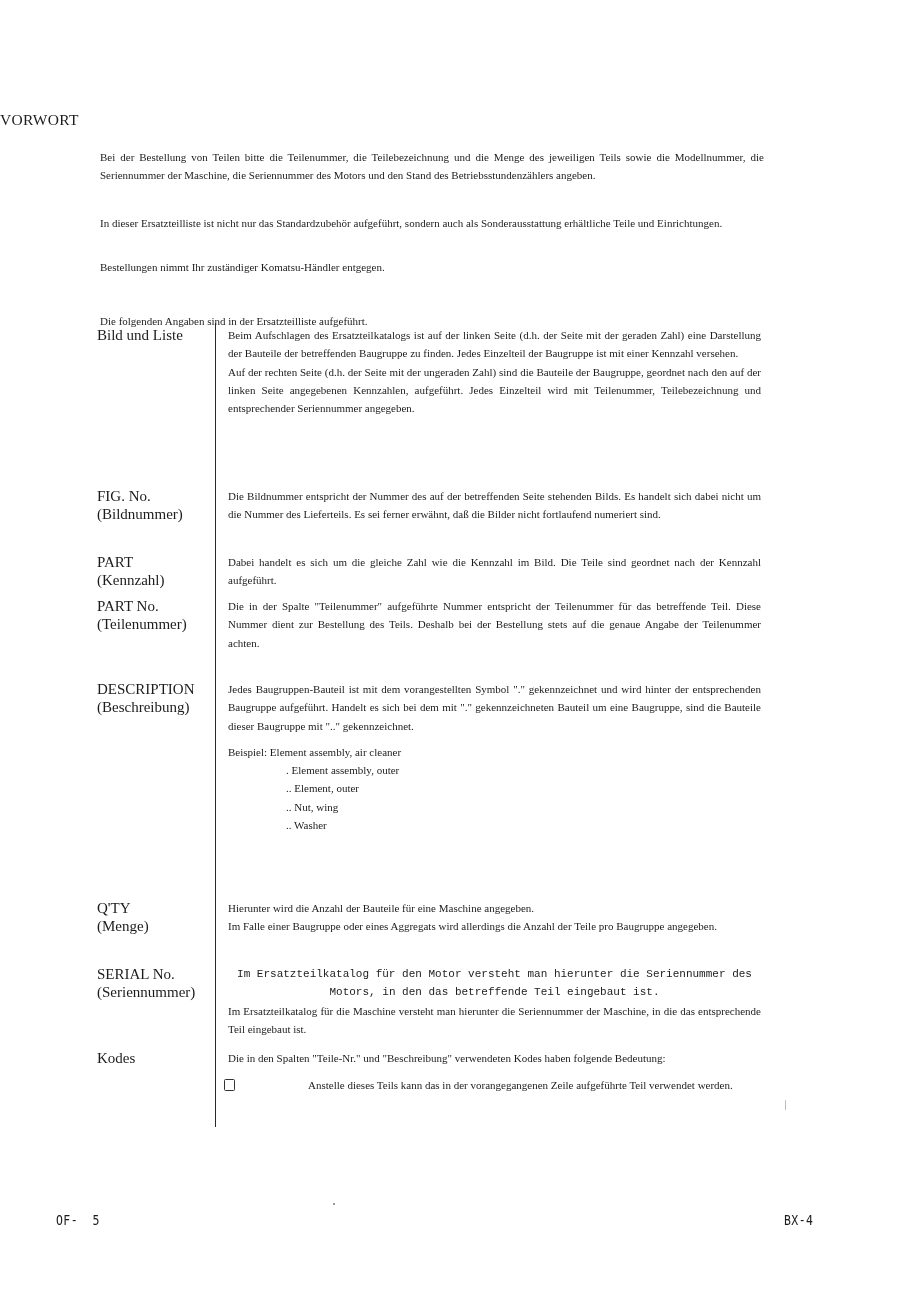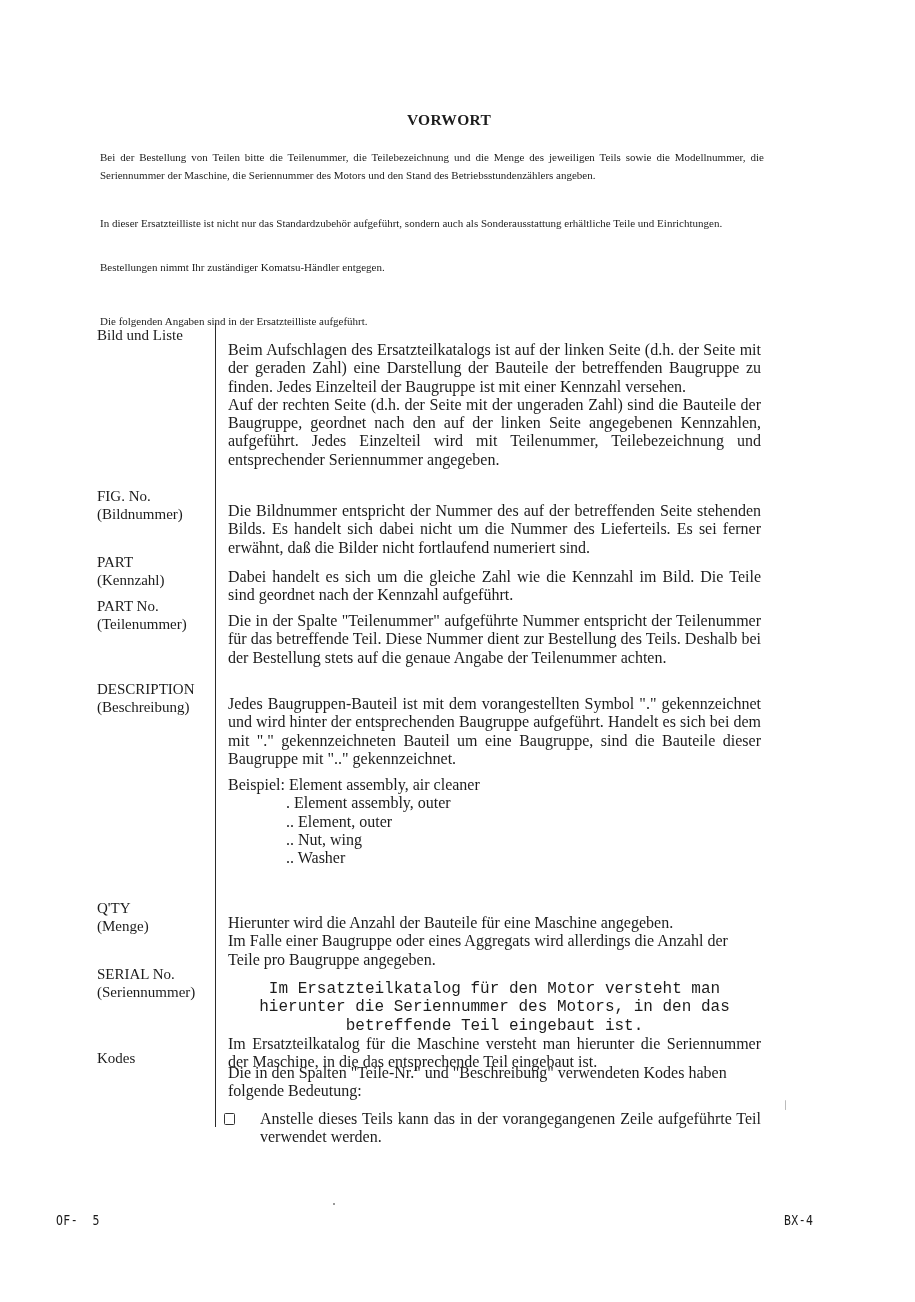--- a/index.html
+++ b/index.html
@@ -2,45 +2,45 @@
 <html><head>
 <meta charset="utf-8">
 <style>
   html, body { margin: 0; padding: 0; background: #ffffff; }
   body {
     width: 915px; height: 1302px; position: relative; overflow: hidden;
     font-family: "Liberation Serif", "DejaVu Serif", serif;
     color: #1c1c1c;
   }
   .title {
-    position: absolute; left: 15px; width: 868px; top: 111px;
-    text-align: center; font-weight: bold; font-size: 15.5px; letter-spacing: 0.3px;
+    position: absolute; left: 0; width: 868px; top: 111px;
+    font-weight: normal; font-size: 15.5px; letter-spacing: 0.3px;
   }
   .intro { position: absolute; left: 100px; width: 664px; font-size: 11px; line-height: 18.3px; }
   .justify { text-align: justify; text-align-last: left; }
   .row { position: absolute; left: 97px; width: 690px; }
   .row .label {
     position: absolute; left: 0; top: 0; width: 118px;
     font-size: 15px; line-height: 18.3px;
   }
   .row .desc {
-    position: absolute; left: 131px; top: 15px; width: 533px;
-    font-size: 16px; line-height: 18.3px; text-align: justify;
+    position: absolute; left: 131px; top: 0; width: 533px;
+    font-size: 11px; line-height: 18.3px; text-align: justify;
   }
   .row .desc p { margin: 0; }
   .divider { position: absolute; left: 215px; width: 1.3px; background: #2a2a2a; }
   .example { margin-top: 8px; }
   .example .ex-line { display: block; padding-left: 58px; }
   .example .ex-first { padding-left: 0; }
   .code-row { margin-top: 9px; position: relative; }
   .checkbox {
     position: absolute; left: -4px; top: 3px; width: 9px; height: 10px;
     border: 1.2px solid #333; border-radius: 1.5px;
   }
-  .code-text { margin-left: 32px; display: block; text-align: justify; text-align-last: left; }
+  .code-text { margin-left: 80px; display: block; text-align: justify; text-align-last: left; }
   .footer {
     position: absolute; top: 1212px; font-family: "DejaVu Sans Mono", monospace;
     font-size: 14px; transform: scaleX(0.82); transform-origin: left top; letter-spacing: 0.5px;
   }
   .speck { position: absolute; width: 2px; height: 2px; background: #777; border-radius: 1px; }
 </style>
 </head>
 <body>
 
 <div>

